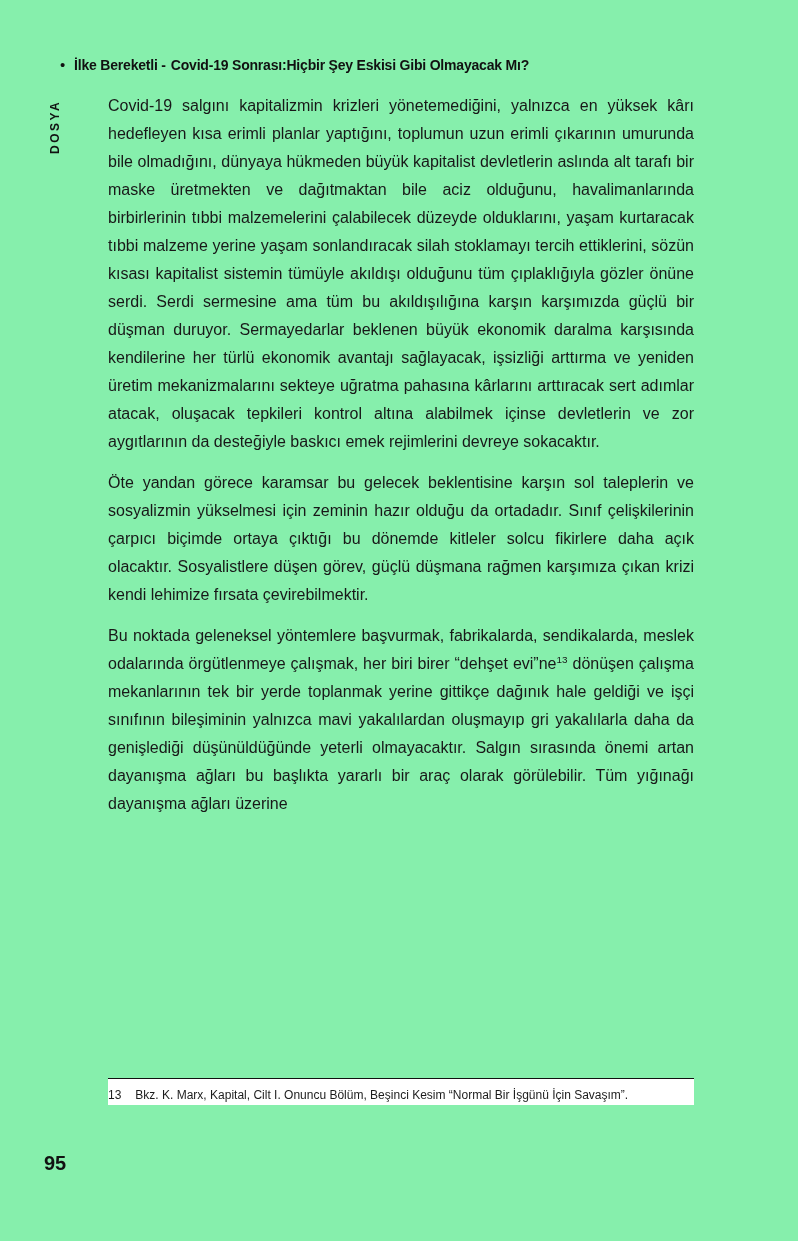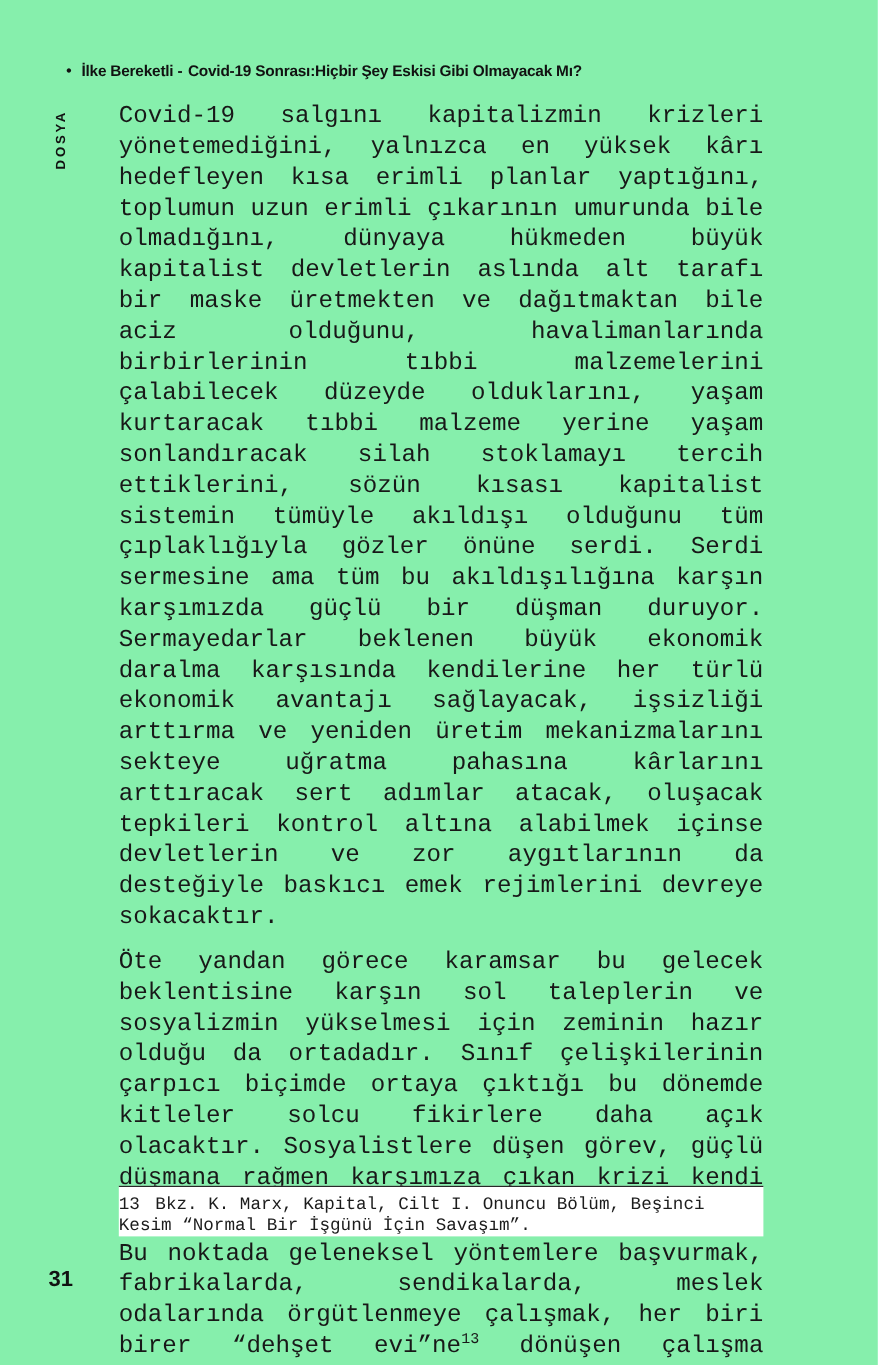--- a/index.html
+++ b/index.html
@@ -67,22 +67,22 @@
   .section-title {
     margin: 0 0 12px 0;
     font-family: "DejaVu Sans", sans-serif;
     font-size: 21px;
     font-weight: 500;
     letter-spacing: 0.1px;
     color: #101010;
   }
   .body-paragraph {
     margin: 0 0 13px 0;
-    font-family: Liberation Mono, monospace;
-    font-size: 22px;
+    font-family: Liberation Sans, sans-serif;
+    font-size: 16px;
     line-height: 28px;
     text-align: justify;
     color: #181818;
   }
   .body-paragraph sup {
     font-size: 0.62em;
     line-height: 0;
     vertical-align: super;
   }
 
@@ -95,22 +95,22 @@
     background: #ffffff;
     padding-top: 0;
   }
   .footnote-rule {
     width: 100%;
     height: 0;
     border-top: 1.5px solid #111111;
     margin-bottom: 7px;
   }
   .footnote {
-    font-family: Liberation Mono, monospace;
-    font-size: 16px;
+    font-family: Liberation Sans, sans-serif;
+    font-size: 12px;
     line-height: 19px;
     color: #1c1c1c;
     text-align: left;
   }
   .footnote .fn-number {
     padding-right: 14px;
   }
 
   
   .page-number {
@@ -143,15 +143,15 @@
     <p class="body-paragraph"><span>Bu noktada geleneksel yöntemlere başvurmak, fabrikalarda, sendikalarda, meslek odalarında örgütlenmeye çalışmak, her biri birer “dehşet evi”ne</span><sup>13</sup><span> dönüşen çalışma mekanlarının tek bir yerde toplanmak yerine gittikçe dağınık hale geldiği ve işçi sınıfının bileşiminin yalnızca mavi yakalılardan oluşmayıp gri yakalılarla daha da genişlediği düşünüldüğünde yeterli olmayacaktır. Salgın sırasında önemi artan dayanışma ağları bu başlıkta yararlı bir araç olarak görülebilir. Tüm yığınağı dayanışma ağları üzerine</span></p>
   </div>
 
   <div class="footnote-block">
     <div class="footnote-rule"></div>
     <div class="footnote">
       <span class="fn-number">13</span><span>Bkz. K. Marx, Kapital, Cilt I. Onuncu Bölüm, Beşinci Kesim “Normal Bir İşgünü İçin Savaşım”.</span>
     </div>
   </div>
 
-  <div class="page-number">31</div>
+  <div class="page-number">95</div>
 
 </div>
 
 </body></html>

